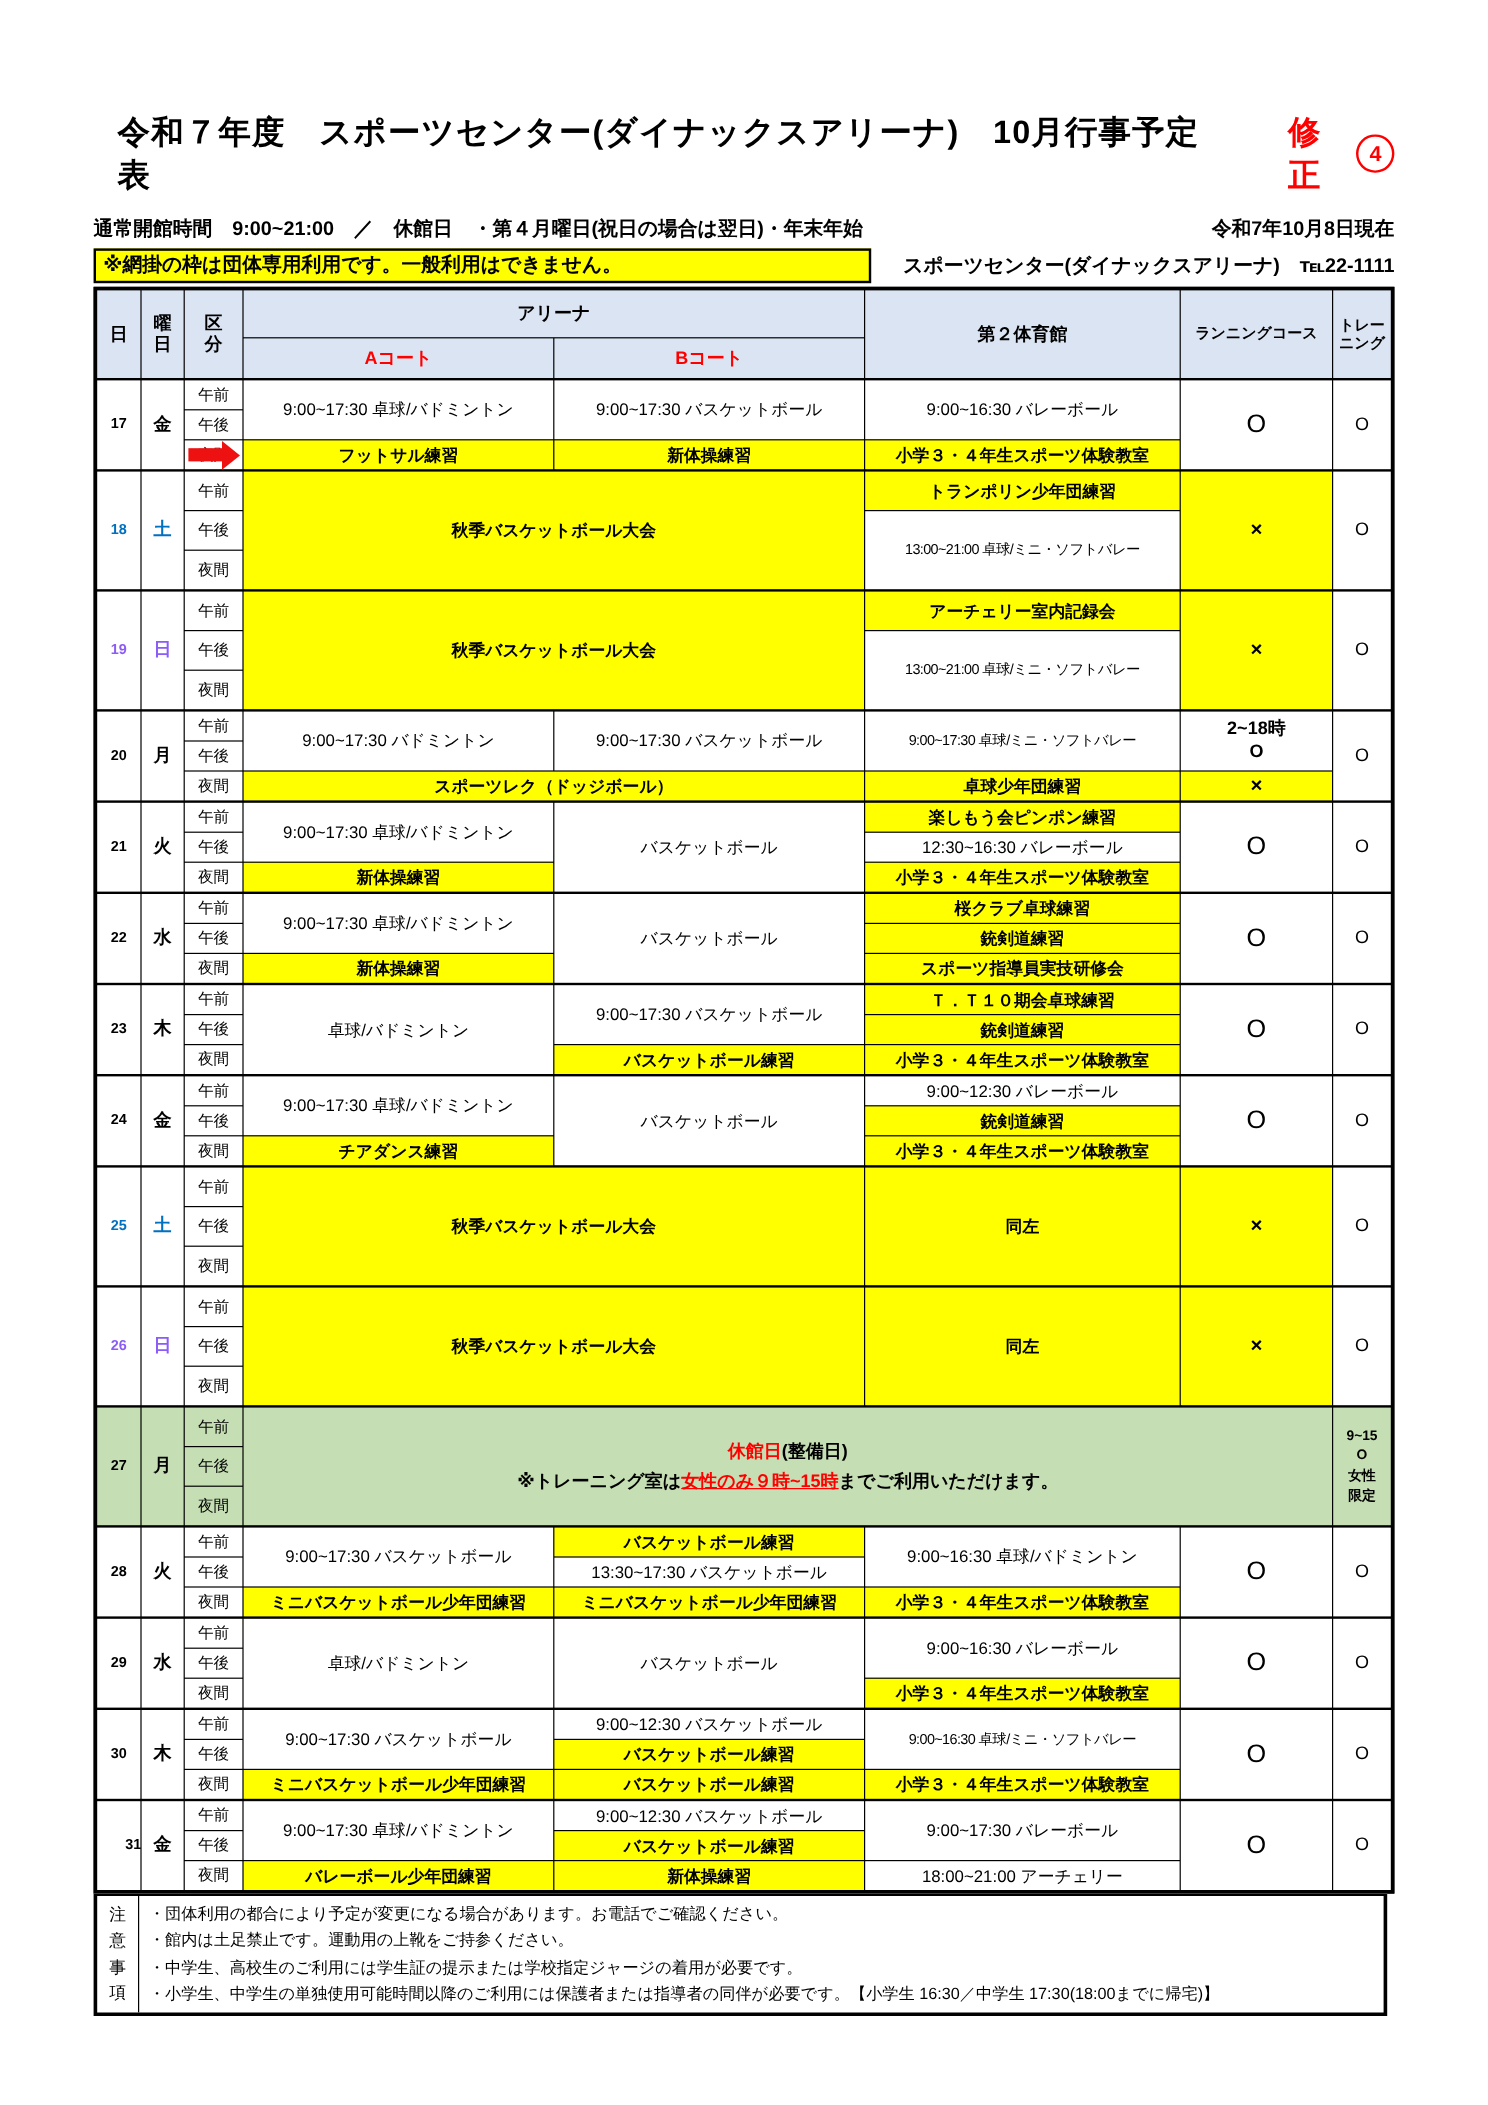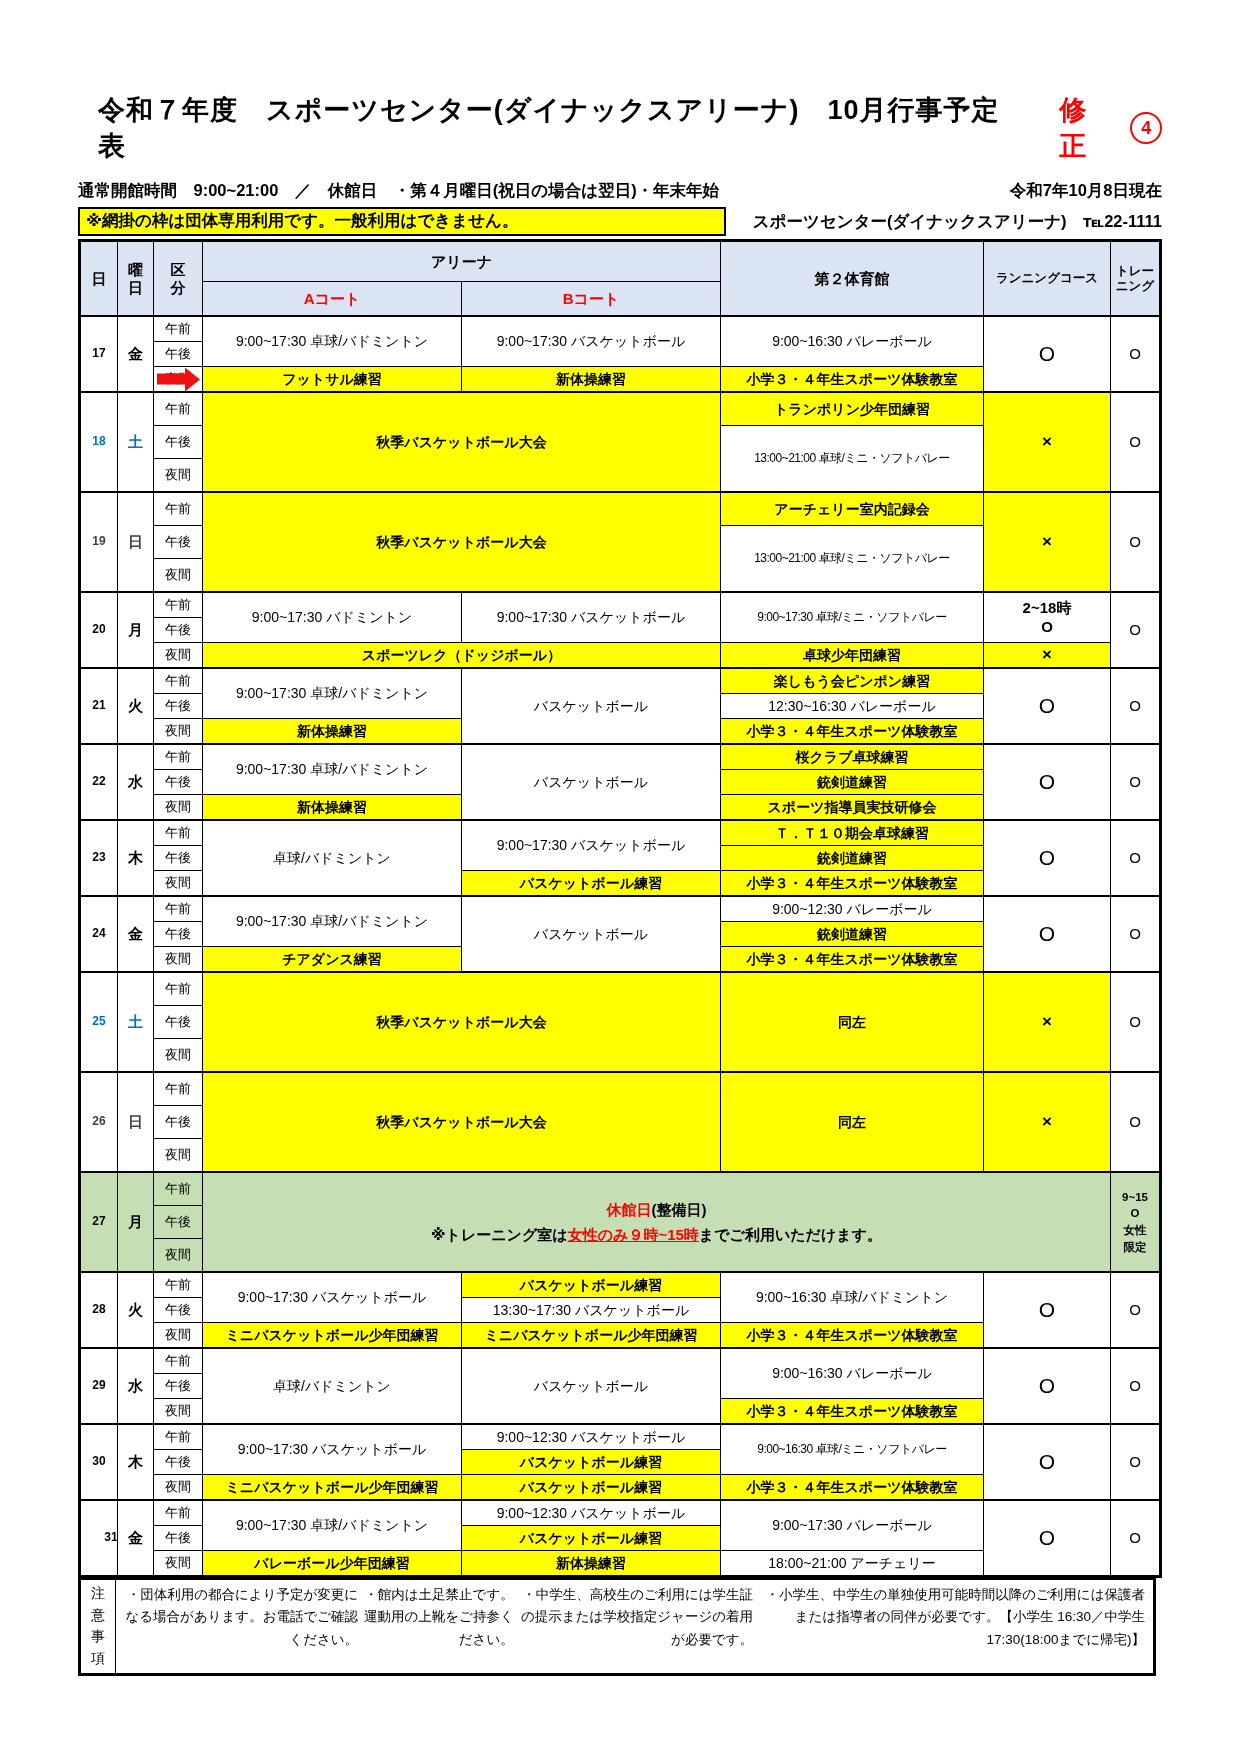--- a/index.html
+++ b/index.html
@@ -5,21 +5,21 @@
   html,body{margin:0;padding:0;}
   body{
     width:1240px;height:1754px;background:#ffffff;
     font-family:"Liberation Sans","DejaVu Sans",sans-serif;
     color:#000;box-sizing:border-box;
     padding:92px 78px 0 78px;
   }
   
   .doc-title-row{display:flex;align-items:center;padding-left:20px;margin-bottom:16px;}
   .doc-title{font-size:27px;font-weight:bold;letter-spacing:1px;}
-  .revision{display:flex;align-items:center;margin-left:42px;}
+  .revision{display:flex;align-items:center;margin-left:42px;text-align:center;}
   .revision-label{color:#ff0000;font-size:27px;font-weight:bold;letter-spacing:2px;}
   .revision-circle{display:inline-flex;align-items:center;justify-content:center;
     width:28px;height:28px;border:2.5px solid #ff0000;border-radius:50%;
     color:#ff0000;font-size:18px;font-weight:bold;margin-left:14px;}
   .info-row{display:flex;justify-content:space-between;align-items:flex-end;
     font-size:16.5px;font-weight:bold;margin-bottom:5px;}
   .notice-row{display:flex;justify-content:space-between;align-items:center;margin-bottom:3px;}
   .notice-box{background:#ffff00;border:2px solid #000;font-size:16.5px;font-weight:bold;
     padding:1px 10px 2px 6px;width:648px;box-sizing:border-box;}
   .contact{font-size:16.5px;font-weight:bold;}
@@ -32,21 +32,21 @@
   .day-block{grid-template-rows:repeat(3,24px);margin-top:2px;}
   .day-block.tall{grid-template-rows:repeat(3,32px);}
   .cell{background:#fff;display:flex;align-items:center;justify-content:center;
     text-align:center;position:relative;line-height:1.15;overflow:visible;}
   .hcell{background:#dbe4f2;font-weight:bold;font-size:15px;white-space:pre-line;}
   .hcell.red{color:#ff0000;}
   .hcell.small{font-size:12.5px;}
   .date{font-size:12px;font-weight:bold;}
   .wday{font-size:15px;font-weight:bold;}
   .c-blue{color:#0070c0;}
-  .c-red{color:#404040;}
+  .c-red{color:#8b5cf6;}
   .c-black{color:#000;}
   .kubun{font-size:13px;}
   .content{font-size:14px;}
   .content.ev{font-weight:bold;font-size:14px;}
   .content.sm{font-size:12px;letter-spacing:-0.5px;}
   .content.big{font-size:21px;}
   .content.mid{font-size:15px;}
   .content.cross{font-size:17px;font-weight:bold;}
   .bg-w{background:#ffffff;}
   .bg-y{background:#ffff00;}
@@ -63,21 +63,21 @@
   .arrow::after{content:"";position:absolute;left:28px;top:50%;transform:translateY(-50%);
     width:0;height:0;border-left:15px solid #ee1111;
     border-top:12px solid transparent;border-bottom:12px solid transparent;}
 
   
   .notes-box{border:3px solid #000;border-top-width:2px;width:1078px;box-sizing:border-box;
     display:flex;background:#fff;}
   .notes-label{width:34px;border-right:1.5px solid #000;display:flex;align-items:center;
     justify-content:center;font-size:14px;white-space:pre-line;line-height:1.55;
     text-align:center;padding:3px 0;}
-  .notes-items{flex:1;padding:4px 8px;display:flex;justify-content:space-around;text-align:right;}
+  .notes-items{flex:1;padding:4px 8px;display:flex;flex-direction:column;justify-content:space-around;}
   .note-item{font-size:13.5px;line-height:1.65;}
 </style>
 </head>
 <body>
 
 <div class="doc-title-row">
   <span class="doc-title">令和７年度　スポーツセンター(ダイナックスアリーナ)　10月行事予定表</span>
   <span class="revision">
     <span class="revision-label">修正</span>
     <span class="revision-circle">4</span>

